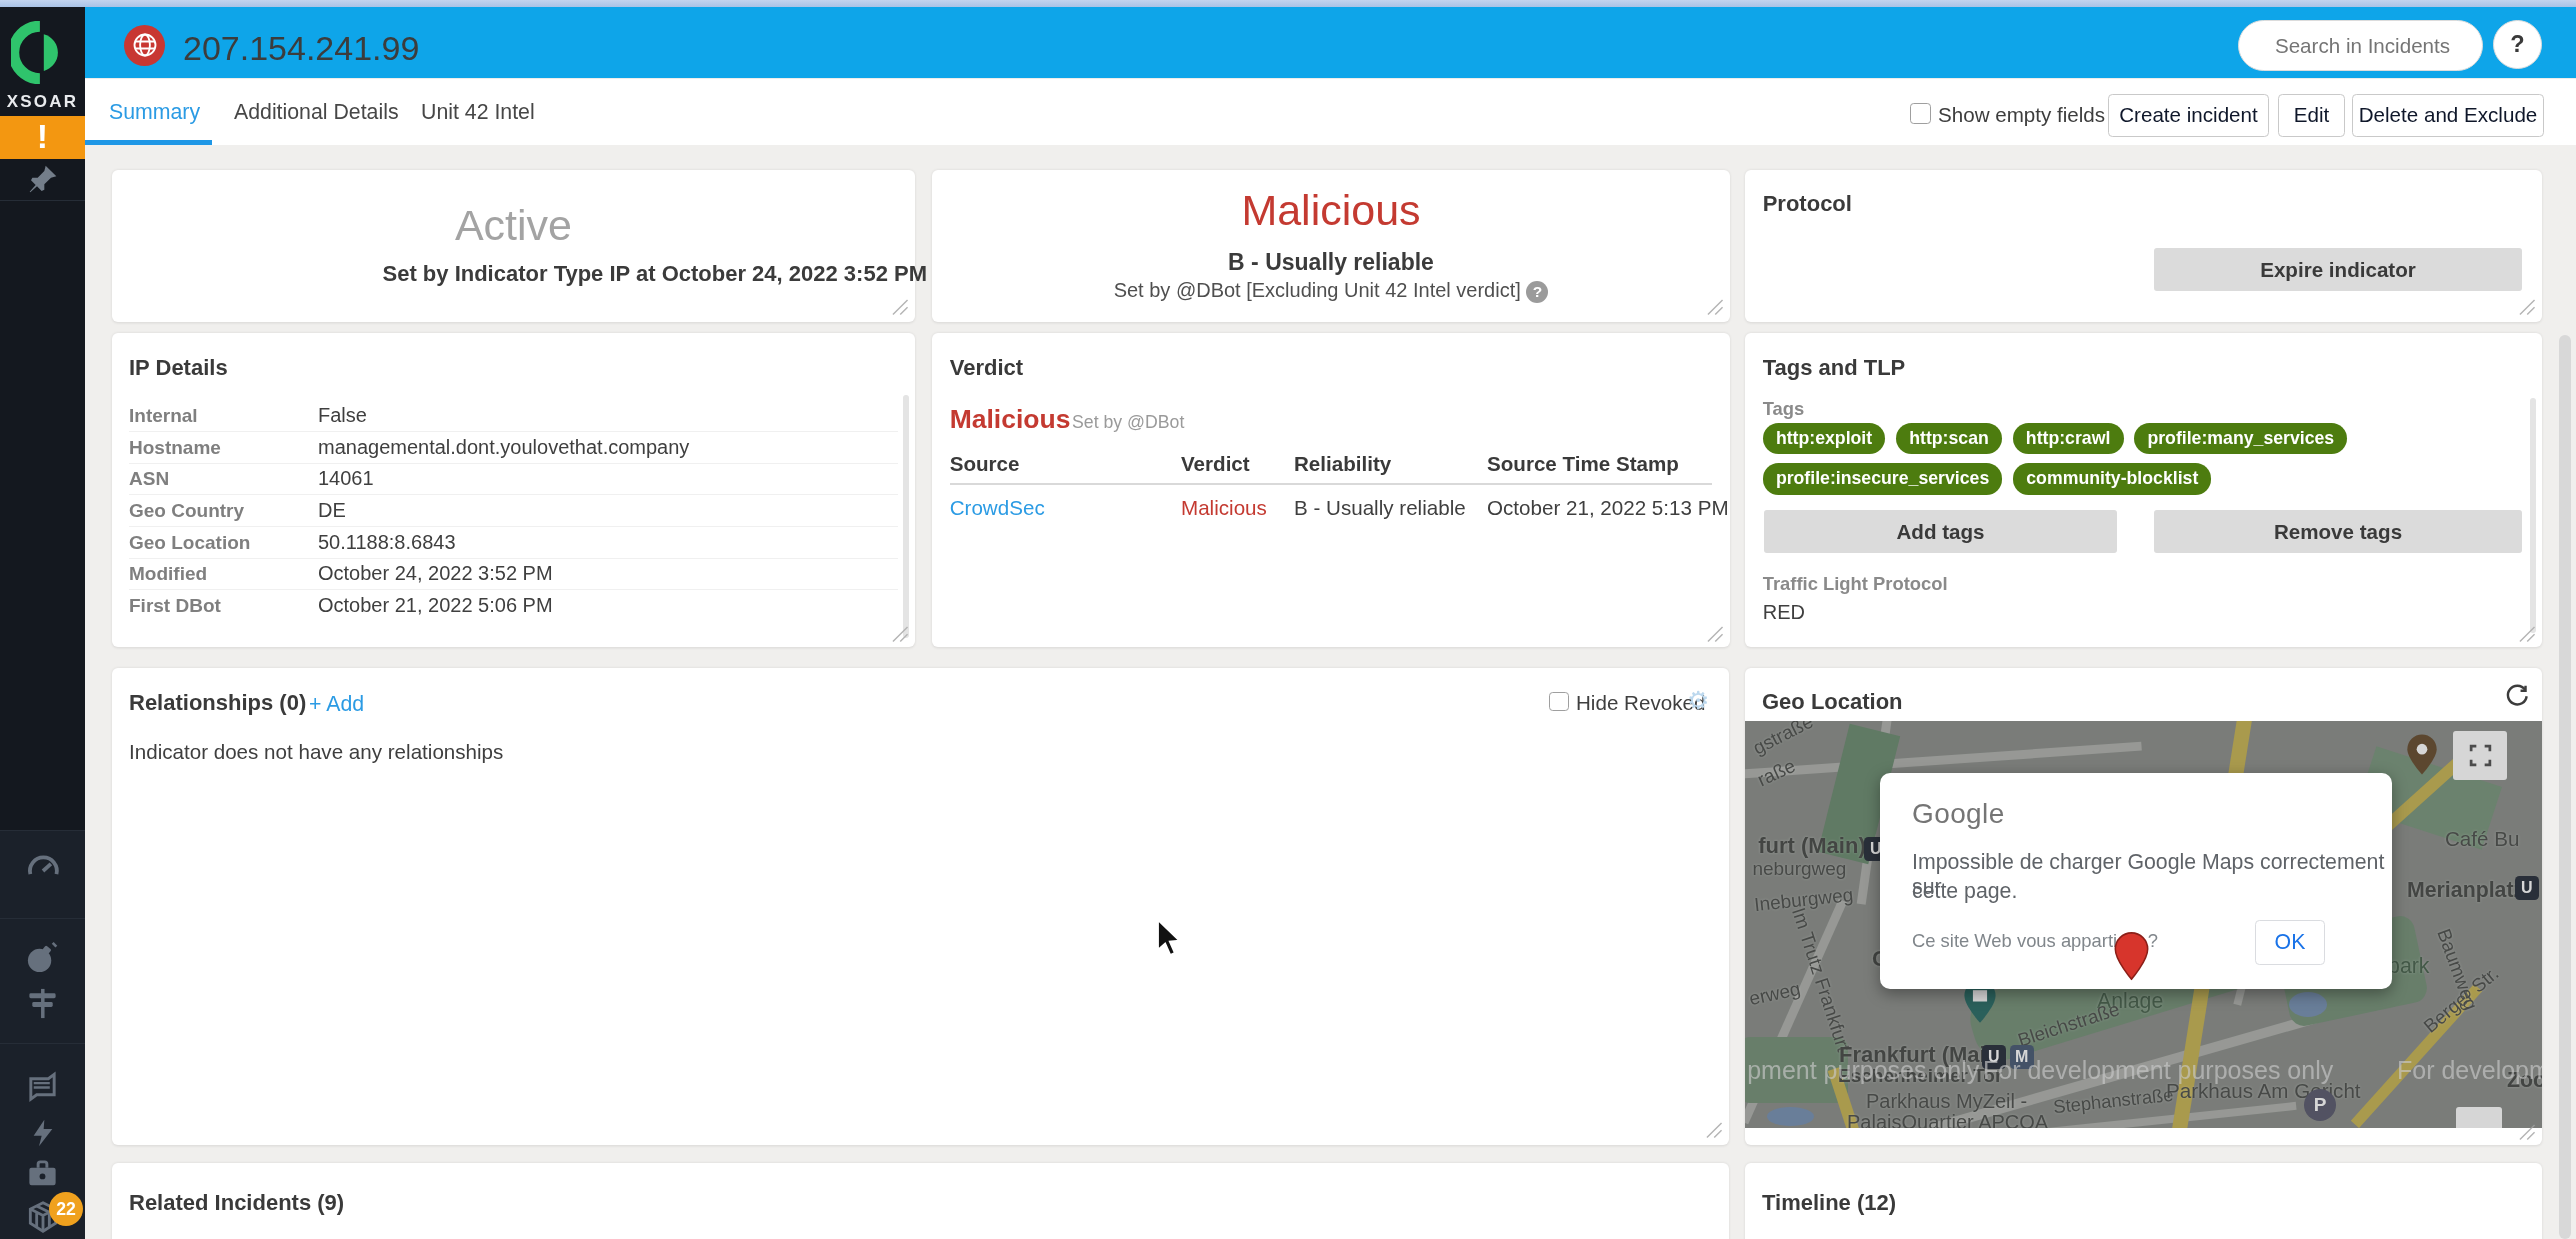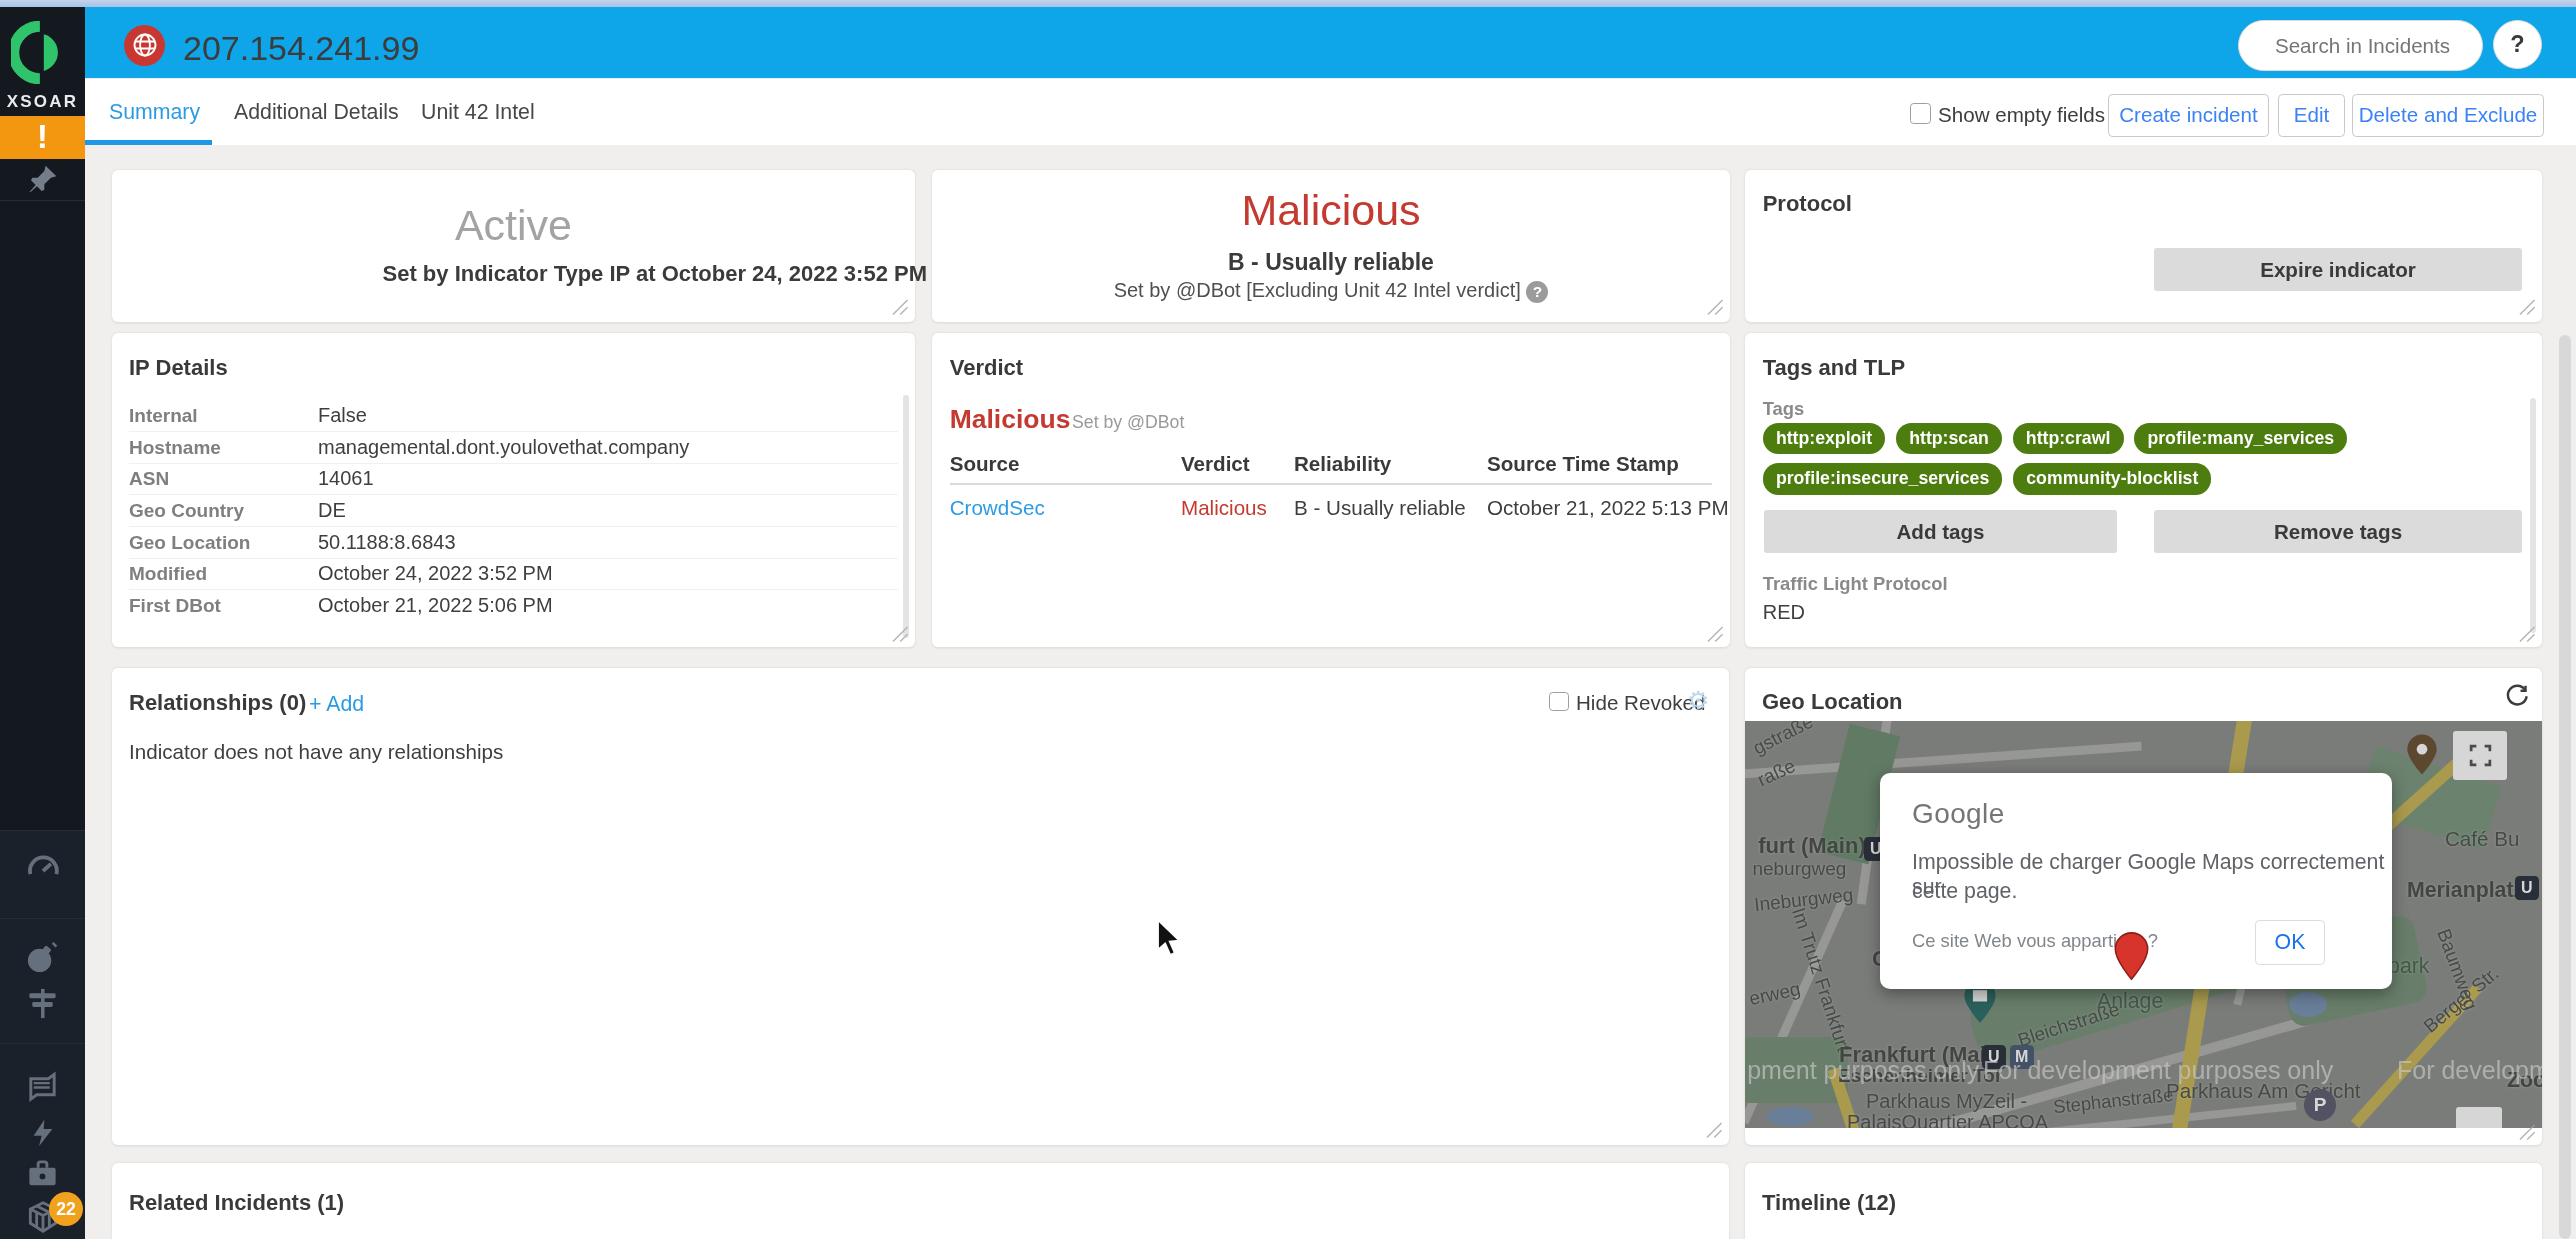--- a/index.html
+++ b/index.html
@@ -31,21 +31,21 @@
             background:#fff;font-size:23.5px;font-weight:bold;color:#3a3a3a;
             display:flex;align-items:center;justify-content:center;}
   
   #tabrow{left:85px;top:78px;width:2491px;height:66px;background:#fff;border-top:1.5px solid #ededeb;}
   .tab{position:absolute;top:20.6px;font-size:21.3px;color:#474747;}
   .tab.active{color:#2b9be4;}
   #tab-underline{position:absolute;left:0;top:61px;width:127px;height:5.2px;background:#1f97e6;}
   .chkbox{display:inline-block;width:19px;height:19px;border:1.5px solid #9f9f9f;border-radius:3.7px;
           background:#fff;vertical-align:middle;}
   .tb-btn{position:absolute;top:14.7px;height:41px;background:#fff;border:1.5px solid #c9c9c9;border-radius:4.4px;
-          font-size:20.6px;color:#3b82f6;display:flex;align-items:center;justify-content:center;}
+          font-size:20.6px;color:#0f172a;display:flex;align-items:center;justify-content:center;}
   
   .card{position:absolute;background:#fff;border-radius:5.9px;box-shadow:0 0.7px 2.9px rgba(0,0,0,0.10);}
   .card-title{font-size:22px;font-weight:bold;color:#3a3a3a;}
   .gray-btn{position:absolute;background:#dbdbdb;border-radius:2.9px;font-size:20.6px;font-weight:bold;color:#3a3a3a;
             display:flex;align-items:center;justify-content:center;}
   .resize{position:absolute;width:19px;height:19px;}
   .big-status{font-size:43px;}
   .set-by{font-size:22px;font-weight:bold;color:#3b3b3b;}
   .help-circle{display:inline-block;width:22px;height:22px;border-radius:50%;background:#9b9b9b;color:#fff;
                font-size:15.5px;font-weight:bold;text-align:center;line-height:22px;vertical-align:middle;}
@@ -437,21 +437,21 @@
     </div>
 
     <div class="resize" style="right:5.9px;bottom:4.4px;">
       <svg width="19" height="19" viewBox="0 0 26 26" stroke="#b5b5b5" stroke-width="2">
           <path d="M4 24 L24 4 M14 24 L24 14"></path>
         </svg>
     </div>
   </section>
 
   <section class="card" style="left:112px;top:1163px;width:1617px;height:103px;border-radius:5.9px 5.9px 0 0;">
-    <div class="abs card-title" style="left:17px;top:26.5px;">Related Incidents (1)</div>
+    <div class="abs card-title" style="left:17px;top:26.5px;">Related Incidents (9)</div>
 
   </section>
 
   <section class="card" style="left:1745px;top:1163px;width:797px;height:103px;border-radius:5.9px 5.9px 0 0;">
     <div class="abs card-title" style="left:17px;top:26.5px;">Timeline (12)</div>
 
   </section>
 
   <div class="abs" style="left:2559px;top:335px;width:11.8px;height:904px;background:#d8d8d8;border-radius:5.9px;"></div>
 

